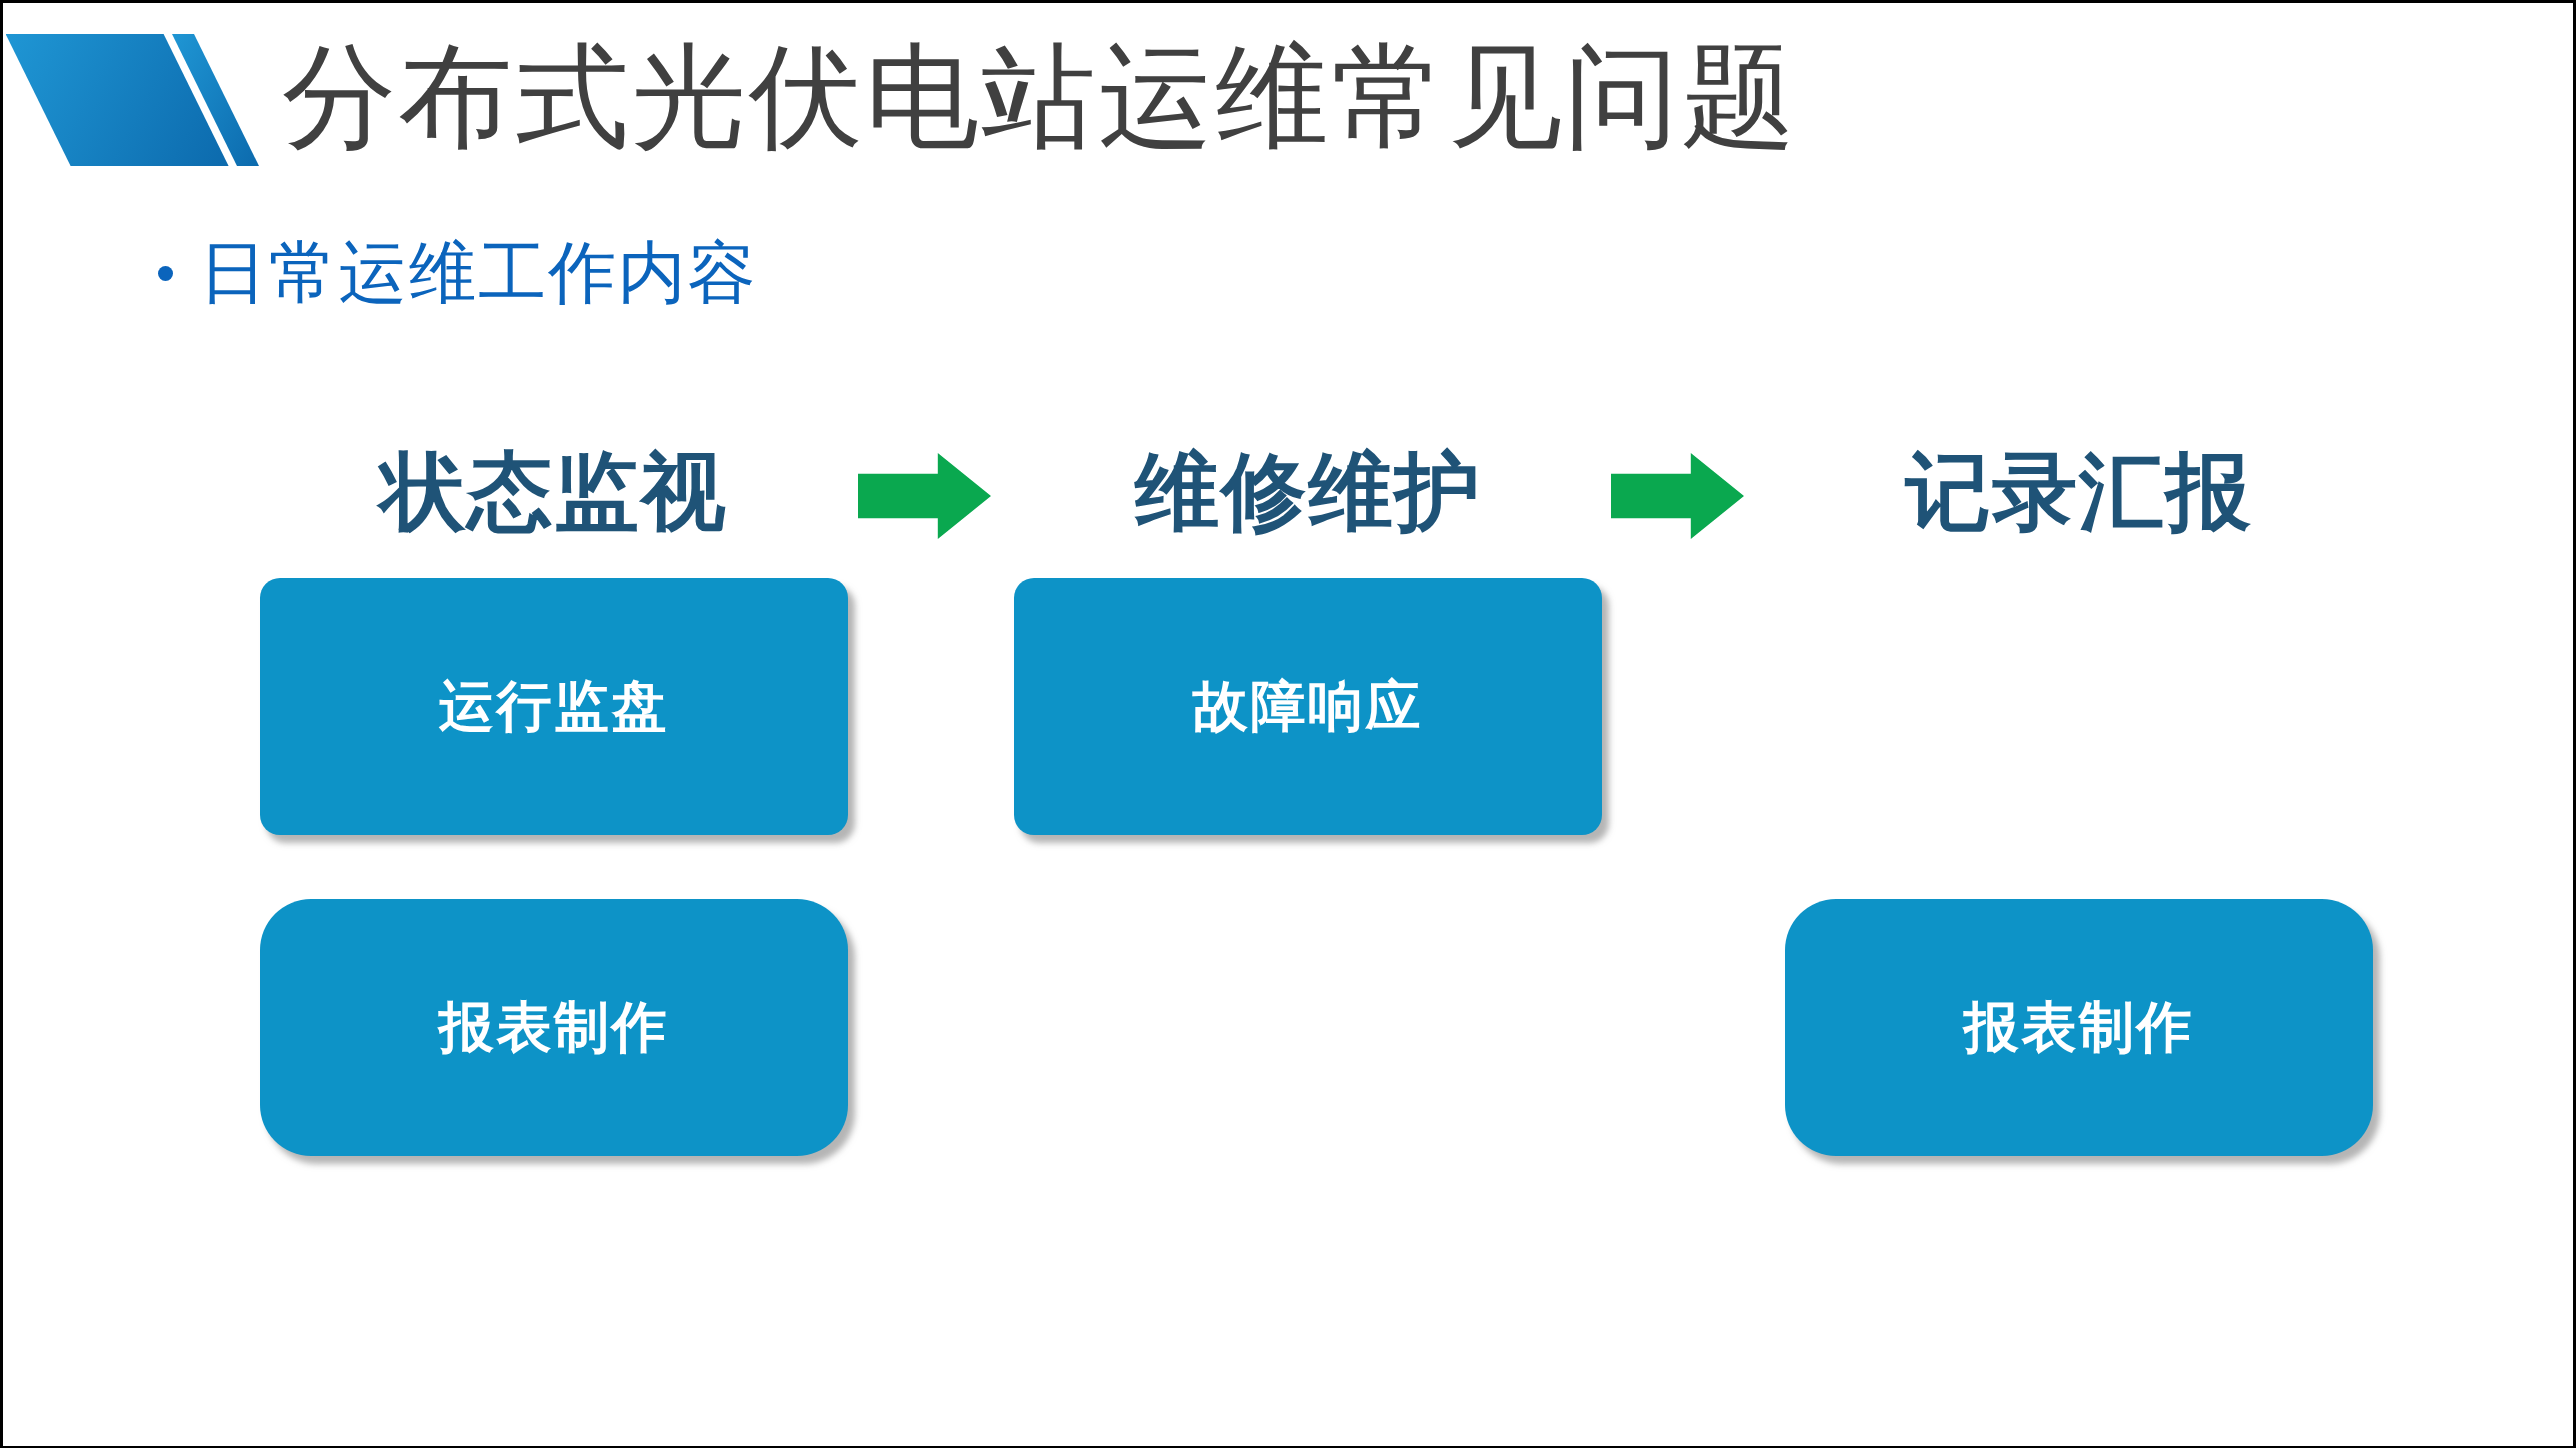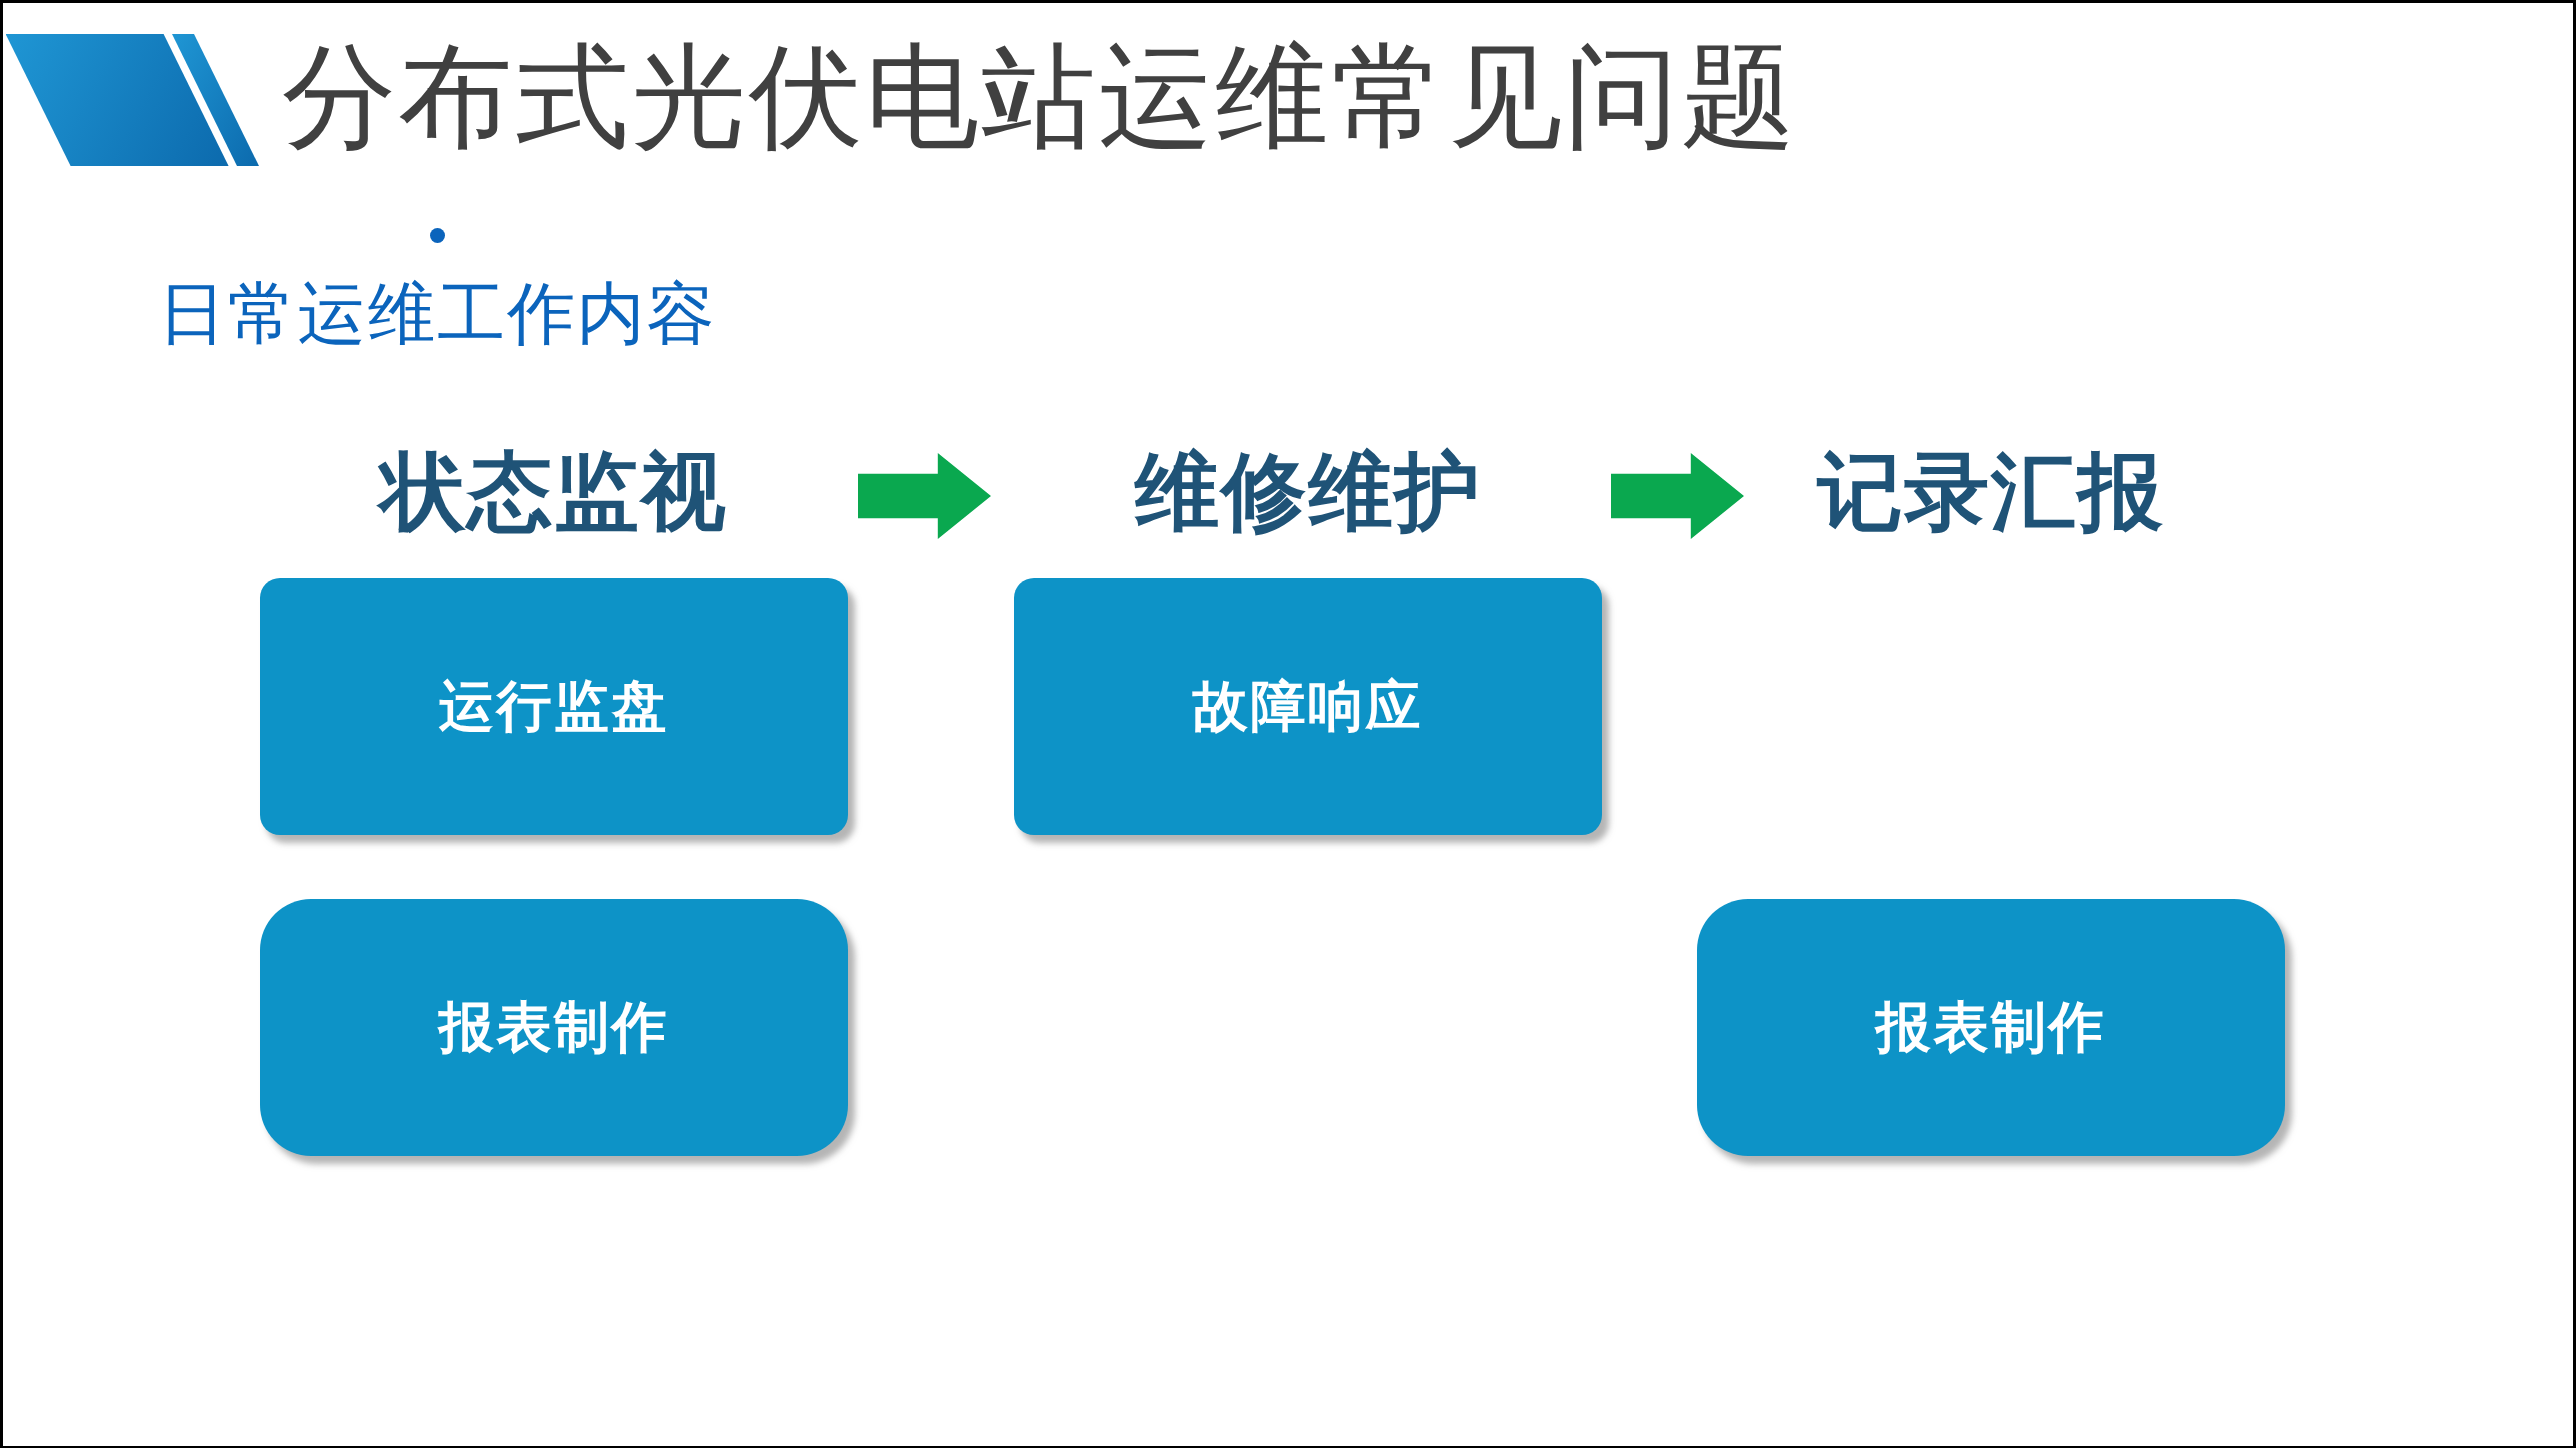--- a/index.html
+++ b/index.html
@@ -27,21 +27,21 @@
 
   .title {
     position:absolute; left:279px; top:26px; margin:0;
     font-size:114px; font-weight:400; line-height:1.2;
     color:var(--title-gray,#404040);
     letter-spacing:2.6px; white-space:nowrap;
   }
 
   .bullet-row {
     position:absolute; left:155px; top:225px;
-    display:flex; align-items:center; gap:26px;flex-direction:column;
+    display:flex; align-items:center; gap:26px;
   }
   .bullet-dot {
     width:15px; height:15px; border-radius:50%;
     background:var(--bullet-blue,#0B64BC); flex:0 0 auto;
   }
   .bullet-text {
     font-size:68px; color:var(--bullet-blue,#0B64BC);
     letter-spacing:1.8px; white-space:nowrap;
   }
 
@@ -66,21 +66,21 @@
     box-shadow:6.1px 8px 6.1px rgba(120,120,120,0.55);
     display:flex; align-items:center; justify-content:center;
   }
   .flow-box span {
     font-size:55px; font-weight:bold;
     color:var(--box-text,#ffffff); letter-spacing:2.6px; white-space:nowrap;
   }
 
   .c1 { left:257px; }
   .c2 { left:1011px; }
-  .c3 { left:1694px;font-family:Liberation Serif, serif; }
+  .c3 { left:1782px;font-family:Liberation Serif, serif; }
   .r1 { top:575px;border-radius:20px; }
   .r2 { top:896px; }
 </style>
 </head>
 <body>
 
 <div class="page">
 
   <div class="ribbon-main"></div>
   <div class="ribbon-stripe"></div>

